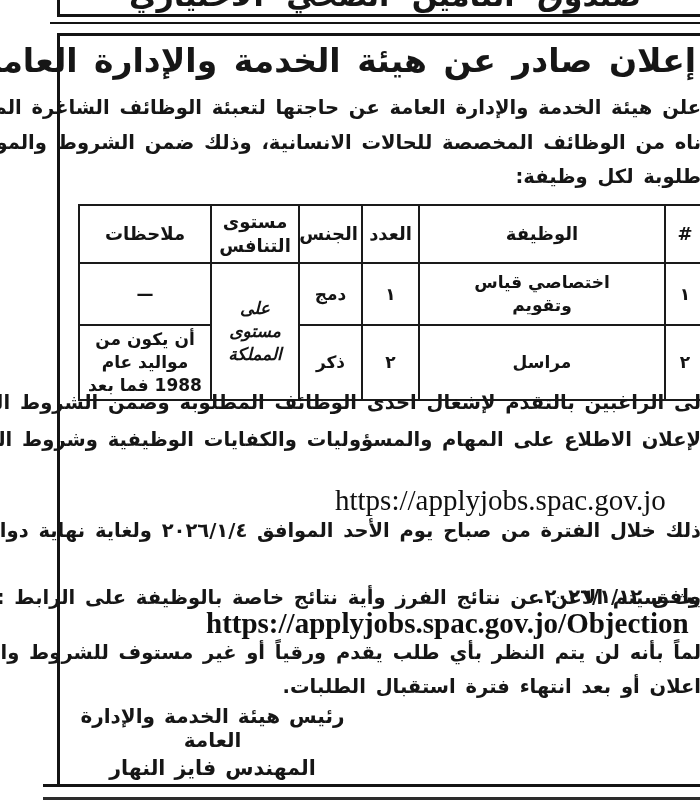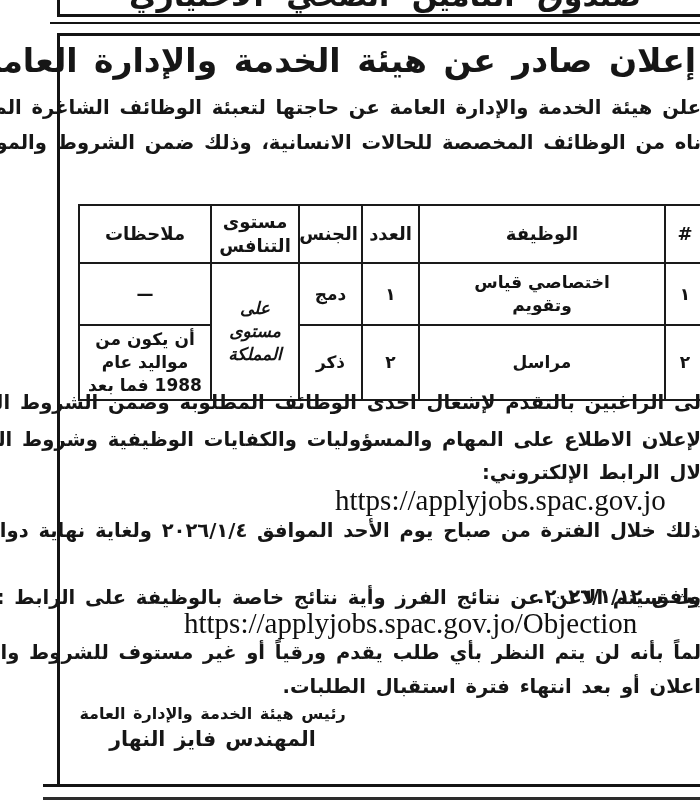--- a/index.html
+++ b/index.html
@@ -51,41 +51,42 @@
   tr.row-1 td{height:56px;}
   tr.row-2 td{height:50px;}
   td.level-cell{vertical-align:top;padding-top:5px;font-size:16.5px;font-style:italic;}
   td.notes-cell{font-size:16px;}
   .wrap-narrow{display:inline-block;max-width:145px;}
 
   .signature{
     position:absolute;left:55px;top:704px;width:315px;text-align:center;
     direction:rtl;font-weight:700;color:#161616;
   }
-  .sig-title{font-size:16px;word-spacing:2px;}
+  .sig-title{font-size:20px;word-spacing:2px;}
   .sig-name{font-size:20.5px;margin-top:4px;word-spacing:2px;}
 </style>
 </head>
 <body>
 
 <div class="page">
 
   <div class="masthead-box">
     <div class="masthead-text">صندوق التأمين الصحي الاختياري</div>
   </div>
   <div class="masthead-outer-line"></div>
 
   <div class="main-box"></div>
   <div class="main-box-bottom"></div>
   <div class="next-article-edge"></div>
 
   <div class="ar title-line" style="top:41px;">إعلان صادر عن هيئة الخدمة والإدارة العامة</div>
 
   <div class="ar" style="top:96px;">علن هيئة الخدمة والإدارة العامة عن حاجتها لتعبئة الوظائف الشاغرة المبينة</div>
   <div class="ar" style="top:131px;">ناه من الوظائف المخصصة للحالات الانسانية، وذلك ضمن الشروط والمواصفات</div>
+  <div class="ar" style="top:165px;">طلوبة لكل وظيفة:</div>
 
   <table class="jobs">
     <colgroup>
       <col style="width:40px">
         <col style="width:246px">
         <col style="width:57px">
       <col style="width:63px">
         <col style="width:88px">
         <col style="width:132px">
     </colgroup>
@@ -111,29 +112,28 @@
       <td>مراسل</td>
       <td>٢</td>
       <td>ذكر</td>
       <td class="notes-cell">أن يكون من مواليد عام 1988 فما بعد</td>
     </tr>
   </tbody>
     </table>
 
   <div class="ar" style="top:391px;">لى الراغبين بالتقدم لإشغال احدى الوظائف المطلوبة وضمن الشروط المحددة الواردة في</div>
   <div class="ar" style="top:428px;">لإعلان الاطلاع على المهام والمسؤوليات والكفايات الوظيفية وشروط التقدم للوظيفة من</div>
-  <div class="ar" style="top:461px;">لال الرابط الإلكتروني:</div>
 
   <div class="ltr-url" style="top:484px;left:295px;margin-left:40px;" dir="ltr">https://applyjobs.spac.gov.jo</div>
 
   <div class="ar" style="top:519px;">ذلك خلال الفترة من صباح يوم الأحد الموافق ٢٠٢٦/١/٤ ولغاية نهاية دوام يوم الاثنين</div>
   <div class="ar" style="top:585px;">وافق ٢٠٢٦/١/١٢.</div>
 
   <div class="ar" style="top:586px;">يث سيتم الاعن عن نتائج الفرز وأية نتائج خاصة بالوظيفة على الرابط :</div>
-  <div class="ltr-url" style="top:607px;left:184px;" dir="ltr">https://applyjobs.spac.gov.jo/Objection</div>
+  <div class="ltr-url" style="top:607px;left:206px;font-weight:bold;" dir="ltr">https://applyjobs.spac.gov.jo/Objection</div>
 
   <div class="ar" style="top:641px;">لماً بأنه لن يتم النظر بأي طلب يقدم ورقياً أو غير مستوف للشروط والوثائق الواردة في</div>
   <div class="ar" style="top:675px;text-align:center;">اعلان أو بعد انتهاء فترة استقبال الطلبات.</div>
 
   <div class="signature">
     <div class="sig-title">رئيس هيئة الخدمة والإدارة العامة</div>
     <div class="sig-name">المهندس فايز النهار</div>
   </div>
 
 </div>

